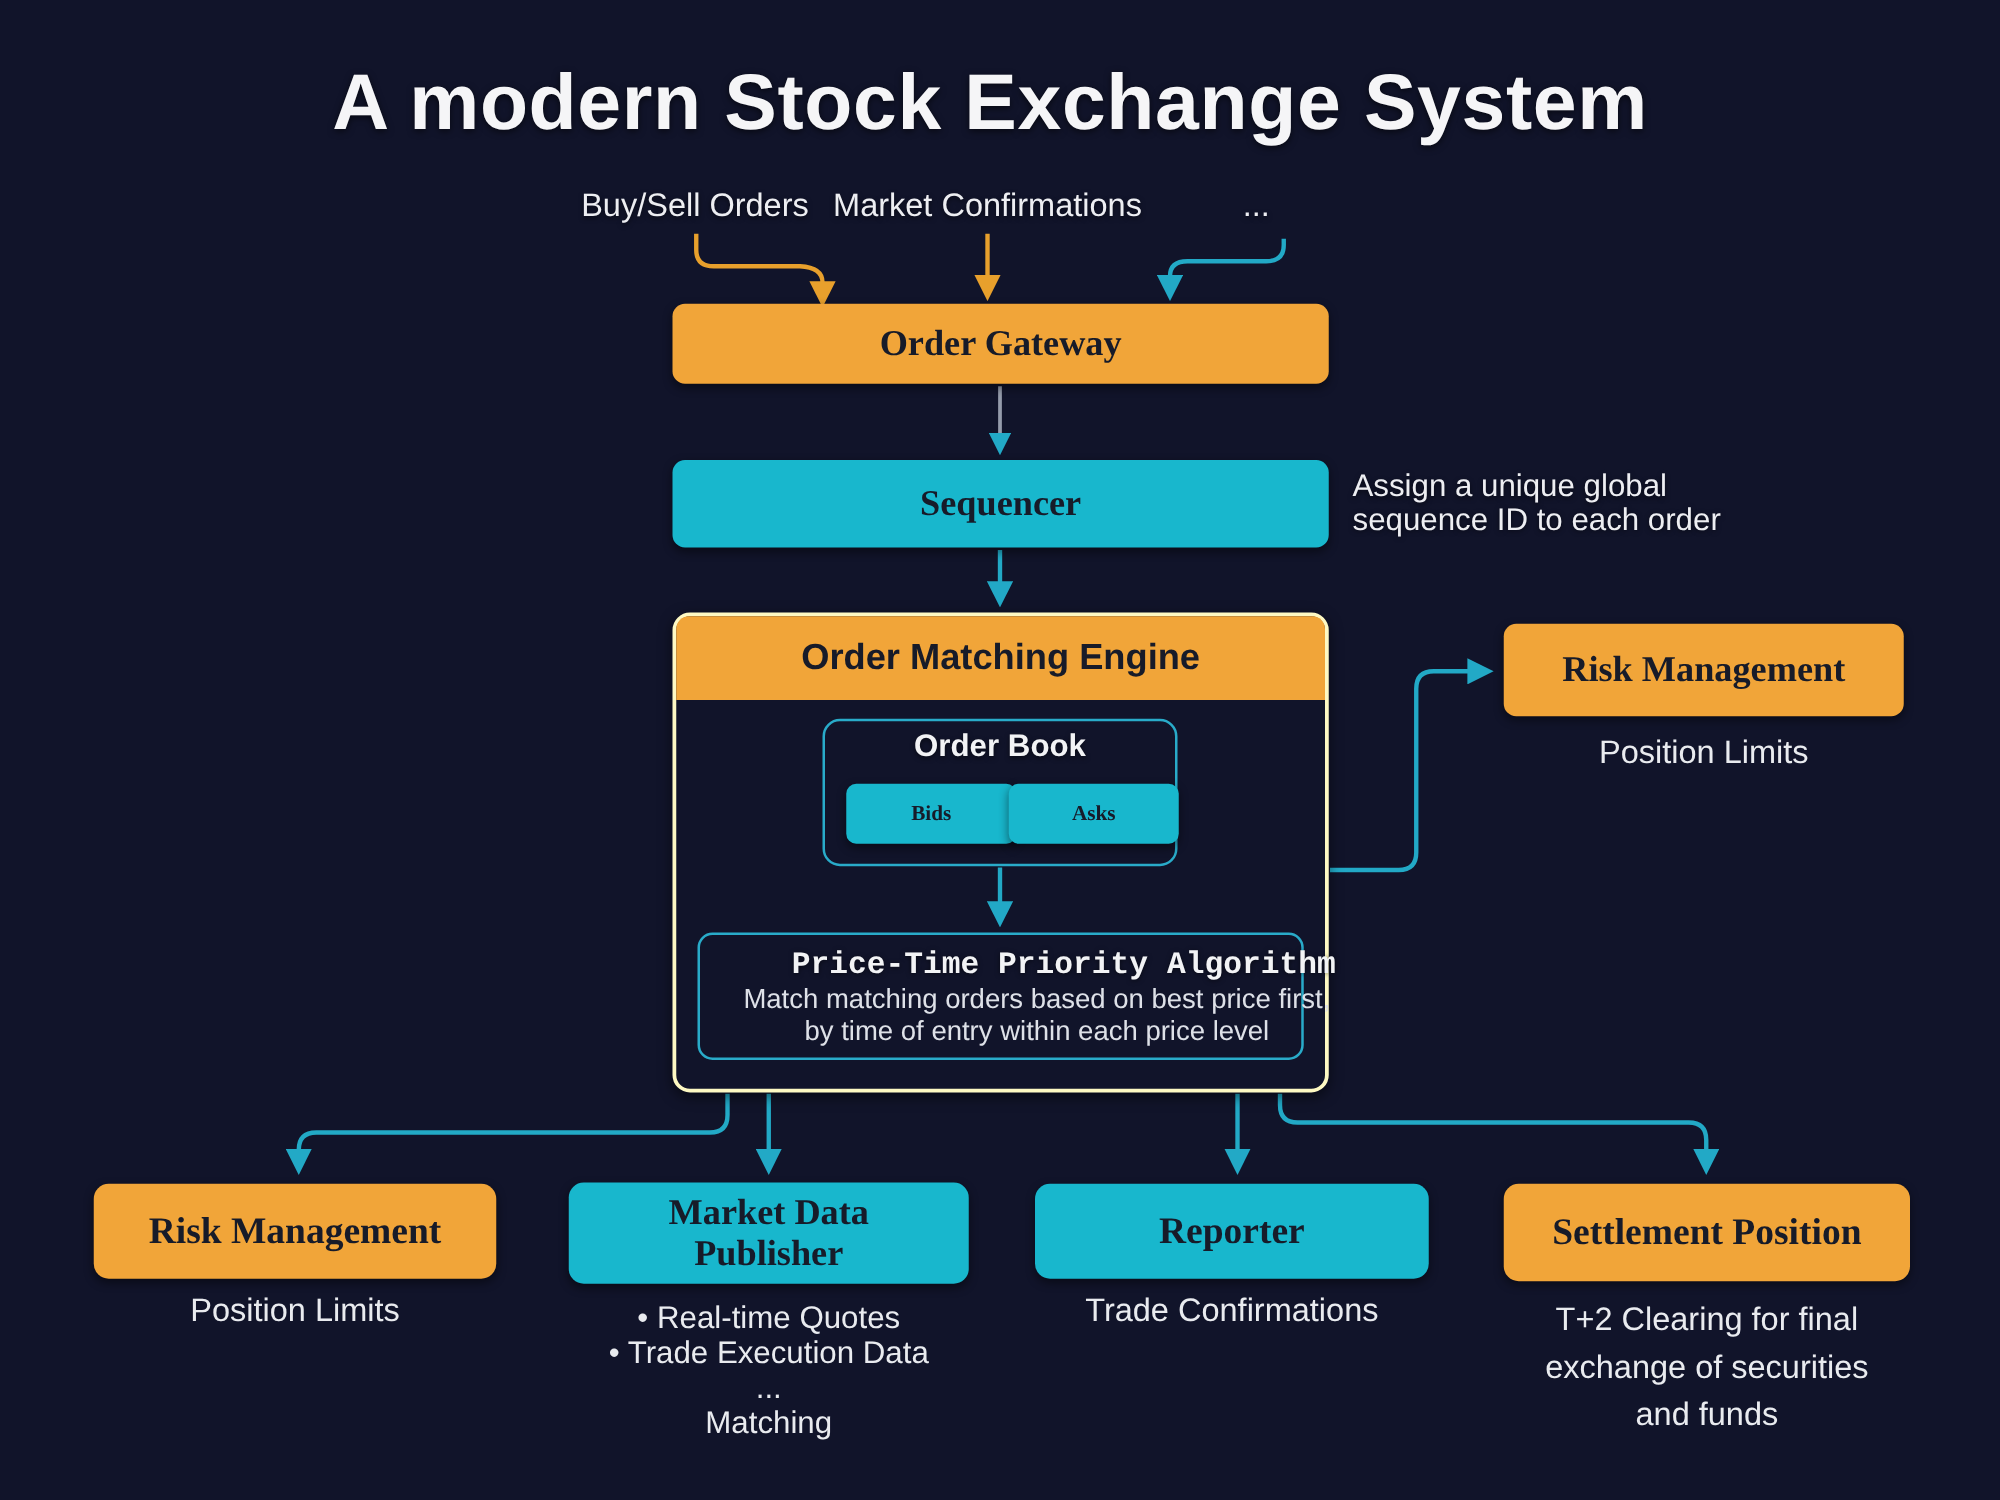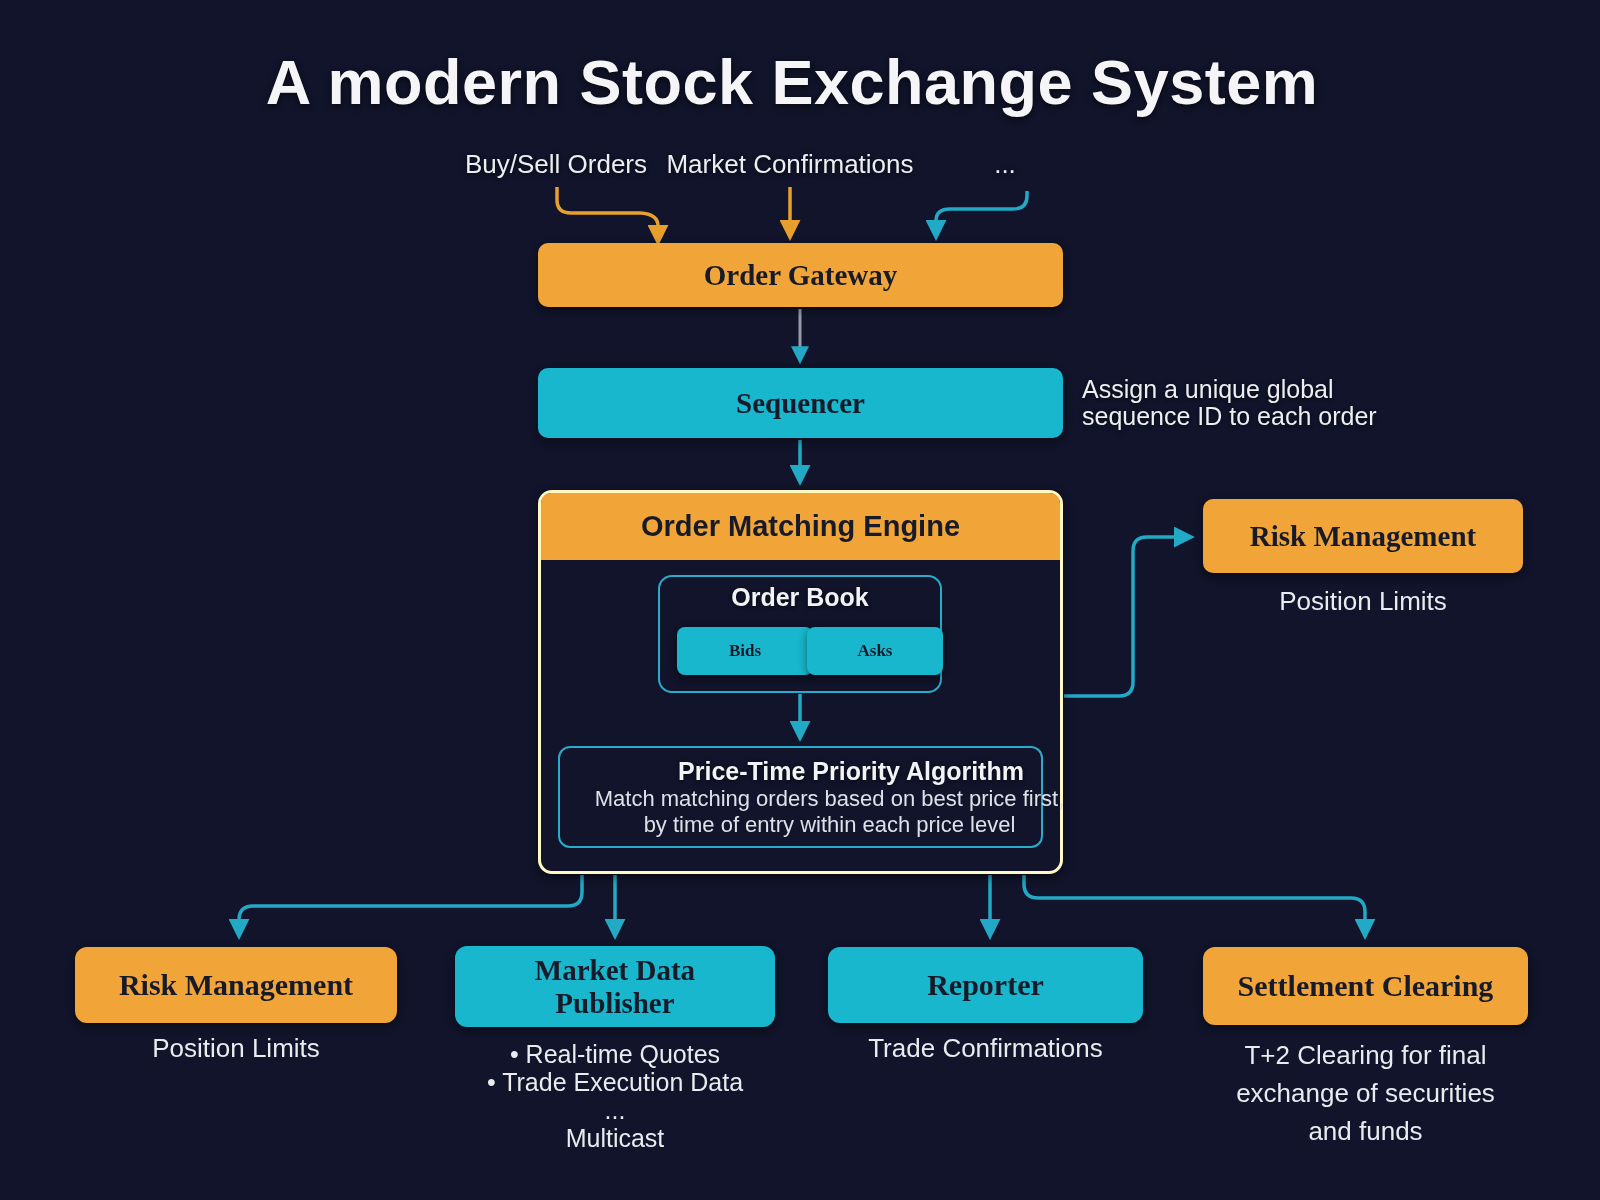--- a/index.html
+++ b/index.html
@@ -42,21 +42,21 @@
     border:2px solid #29ABC9;border-radius:14px;box-sizing:border-box;
   }
   .booktitle{left:658px;top:583px;width:284px;text-align:center;font-size:25px;font-weight:bold;color:#F2F3F5;}
   .sidebtn{
     width:136px;height:48px;border-radius:8px;font-size:17px;
   }
   .ptp{
     left:558px;top:746px;width:485px;height:102px;
     border:2px solid #29ABC9;border-radius:12px;box-sizing:border-box;
   }
-  .ptp-title{left:558px;top:757px;width:586px;text-align:center;font-size:25px;font-weight:bold;color:#F2F3F5;}
+  .ptp-title{left:558px;top:757px;width:586px;text-align:center;font-size:25px;font-weight:bold;color:#F2F3F5;font-family:Liberation Mono, monospace;}
   .ptp-desc{left:558px;top:786px;width:485px;text-align:center;font-size:22px;line-height:26px;color:#DEE1E8;white-space:pre-line;margin-left:29px;}
   .note{font-size:26px;line-height:26px;text-align:center;color:#E9EBEF;}
   .prewrap{white-space:pre-line;}
   svg.wires{position:absolute;left:0;top:0;width:1600px;height:1200px;pointer-events:none;}
 </style>
 </head>
 <body>
 
 <div class="stage">
 
@@ -135,28 +135,28 @@
   <div class="abs note" style="left:75px;top:1035px;width:322px;">Position Limits</div>
 
   <div class="abs node cyan r12 f29 prewrap" style="left:455px;top:946px;width:320px;height:81px;line-height:33px;">
     <span class="prewrap">Market Data
 Publisher</span>
   </div>
   <div class="abs" style="left:430px;top:1040px;width:370px;">
     <div class="note" style="font-size:25px;line-height:28px;">• Real-time Quotes</div>
     <div class="note" style="font-size:25px;line-height:28px;">• Trade Execution Data</div>
     <div class="note" style="font-size:25px;line-height:28px;">...</div>
-    <div class="note" style="font-size:25px;line-height:28px;">Multicast</div>
+    <div class="note" style="font-size:25px;line-height:28px;">Matching</div>
   </div>
 
   <div class="abs node cyan r12 f30" style="left:828px;top:947px;width:315px;height:76px;">
     <span>Reporter</span>
   </div>
   <div class="abs note" style="left:828px;top:1035px;width:315px;">Trade Confirmations</div>
 
   <div class="abs node orange r12 f30" style="left:1203px;top:947px;width:325px;height:78px;">
-    <span>Settlement Clearing</span>
+    <span>Settlement Position</span>
   </div>
   <div class="abs note prewrap" style="left:1178px;top:1036px;width:375px;line-height:38px;">T+2 Clearing for final
 exchange of securities
 and funds</div>
 
 </div>
 
 </body></html>

